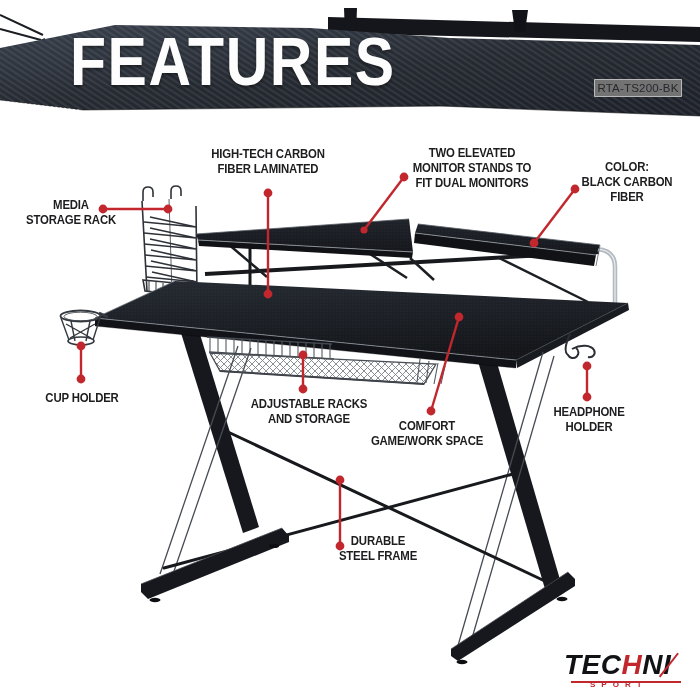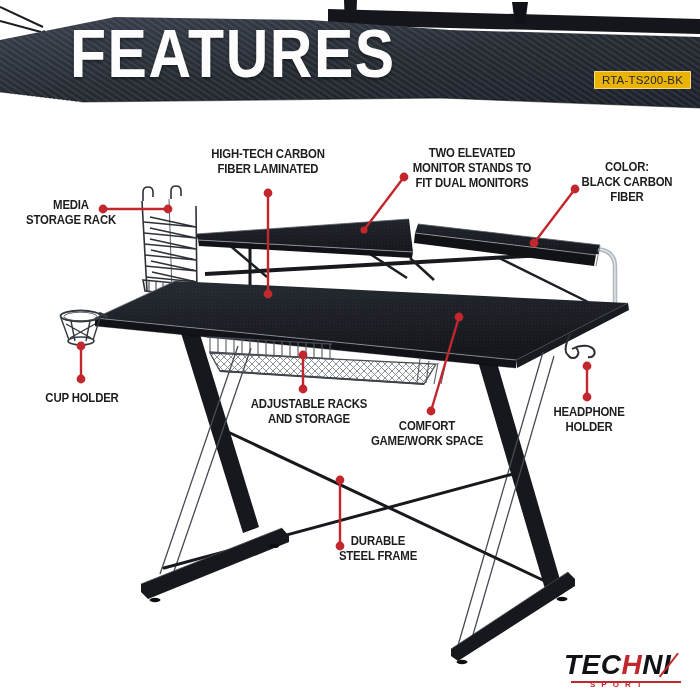--- a/index.html
+++ b/index.html
@@ -1,32 +1,32 @@
 <!DOCTYPE html>
 <html><head>
 <meta charset="utf-8">
 <style>
   html,body{margin:0;padding:0;background:#ffffff;}
   #canvas{
     position:relative;width:700px;height:700px;overflow:hidden;background:#ffffff;
     font-family:"Liberation Sans", sans-serif;
   }
   #desk-svg{position:absolute;left:0;top:0;z-index:1;}
-  #banner{position:absolute;left:0;top:0;width:700px;height:115px;z-index:2;}
+  #banner{position:absolute;left:0;top:8px;width:700px;height:115px;z-index:2;}
   #banner svg{position:absolute;left:0;top:0;}
   #features-title{
     position:absolute;left:70px;top:19px;z-index:3;
     font-size:59px;font-weight:700;letter-spacing:1.5px;line-height:1.05;
     color:#fdfdfd;transform:scaleY(1.15);transform-origin:left top;
     text-shadow:0 2px 3px rgba(0,0,0,0.45);
     white-space:nowrap;
   }
   #model-badge{
-    position:absolute;left:594px;top:71px;width:97px;height:18px;z-index:3;
-    background:#eab308;border-radius:1px;color:#26282c;
+    position:absolute;left:594px;top:71px;width:88px;height:18px;z-index:3;
+    background:#737373;border-radius:1px;color:#26282c;
     font-size:11.5px;line-height:18px;text-align:center;letter-spacing:0.2px;
     box-shadow:0 0 0 1px rgba(255,255,255,0.5) inset;
   }
   .callout{
     position:absolute;z-index:3;text-align:center;
     font-size:12px;font-weight:700;line-height:1.13;letter-spacing:-0.2px;
     color:#1d1d1f;white-space:nowrap;
     transform:translateX(-50%) scale(0.95,1.1);transform-origin:center top;
   }
   #callout-media{left:71px;top:198px;}

